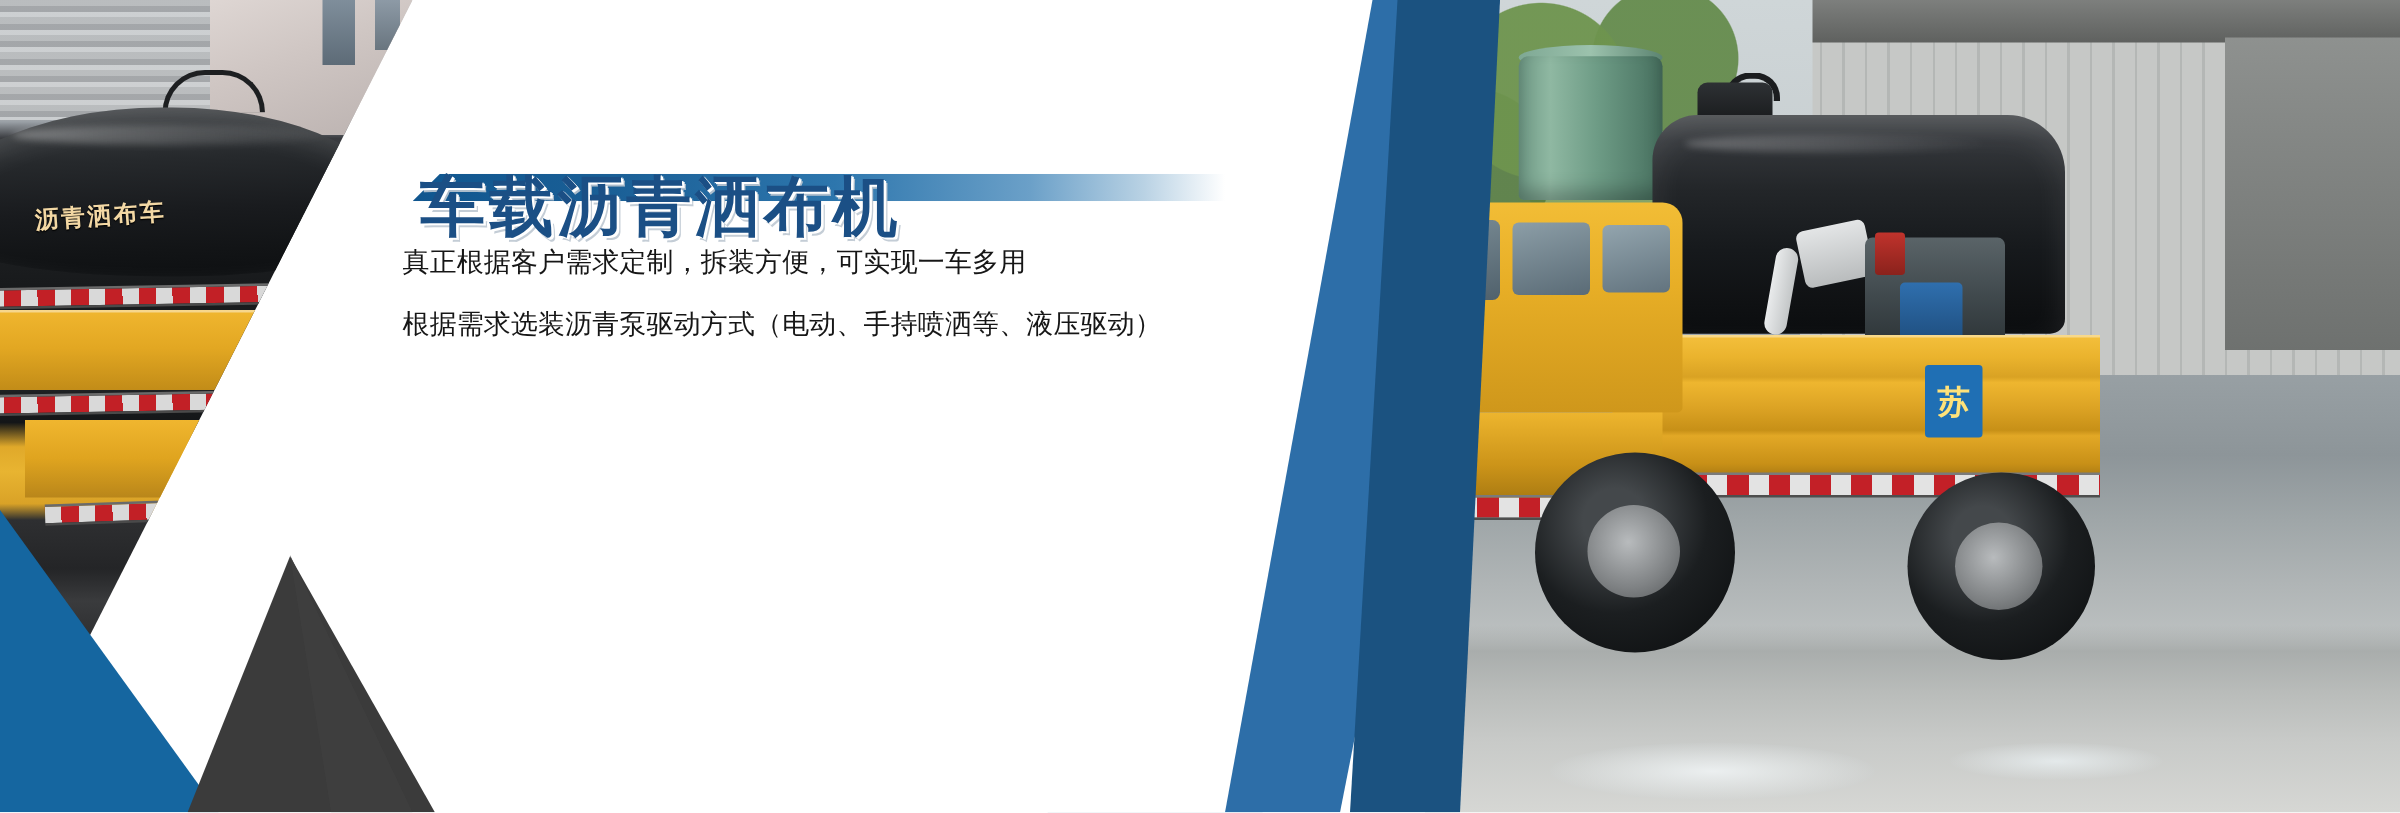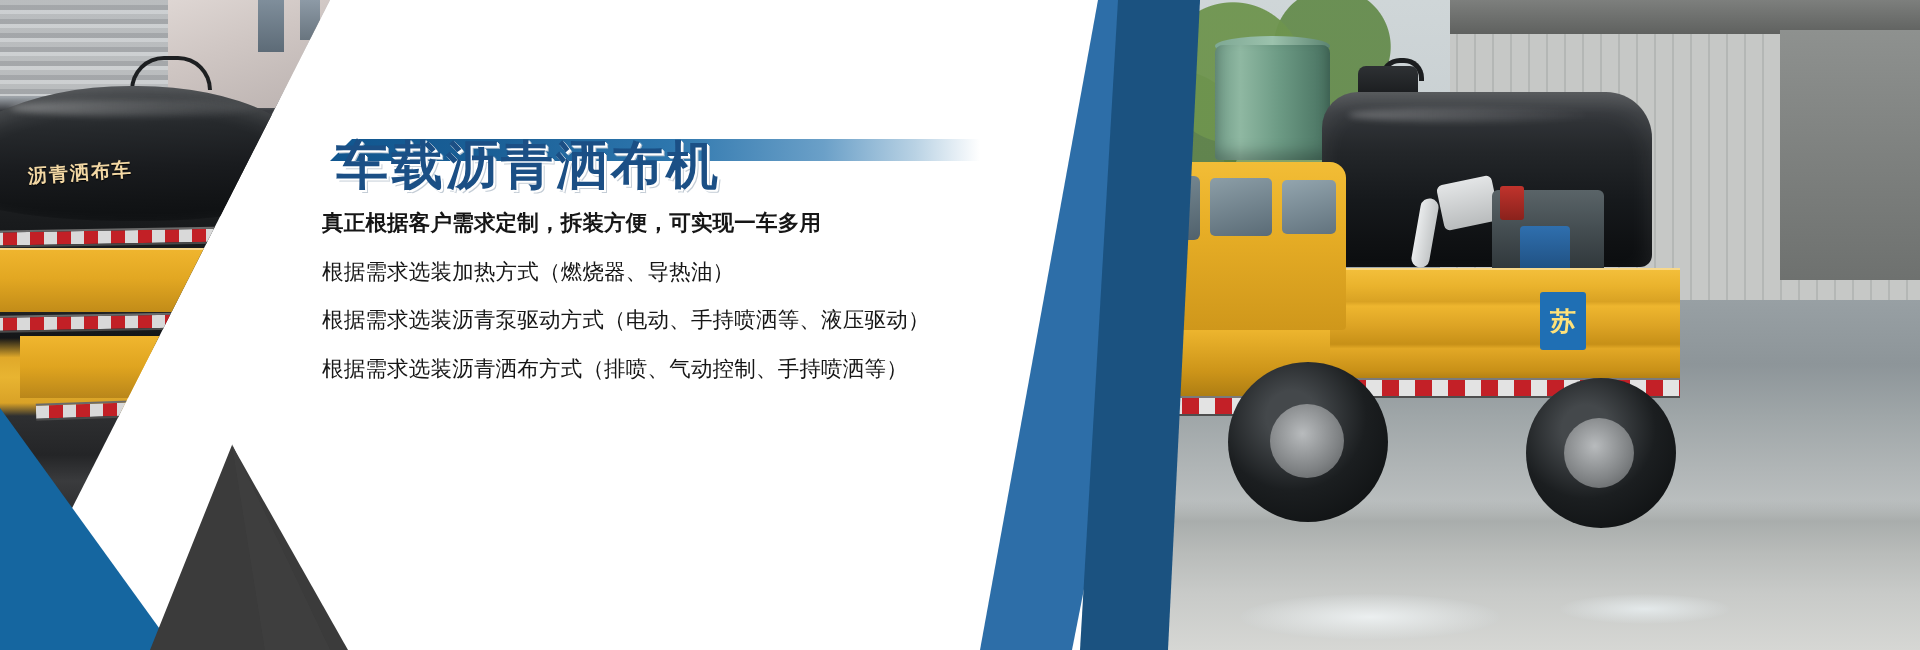--- a/index.html
+++ b/index.html
@@ -379,21 +379,21 @@
   }
   .bullet{
     font-family:"DejaVu Sans","Liberation Sans",sans-serif;
     font-size:21.5px;
     color:#161616;
     line-height:1;
     margin:0 0 27px 0;
     white-space:nowrap;
     letter-spacing:.2px;
   }
-  .bullet:first-child{margin-top:22px;font-weight:bold;}
+  .bullet:first-child{margin-top:10px;}
 </style>
 </head>
 <body>
 
 <div id="stage">
 
   <div class="photo-left">
     <div class="photo-left-inner"></div>
     <div class="pl-garage"></div>
     <div class="pl-wall"></div>
@@ -461,19 +461,17 @@
 
   <div class="tri-blue-left"></div>
   <div class="tri-gray"></div>
   <div class="tri-gray2"></div>
 
   <div class="content">
     <div class="title-bar"></div>
     <h1 class="title">车载沥青洒布机</h1>
     <div class="bullets">
       <p class="bullet">真正根据客户需求定制，拆装方便，可实现一车多用</p>
-      <p class="bullet">根据需求选装加热方式（燃烧器、导热油）</p>
       <p class="bullet">根据需求选装沥青泵驱动方式（电动、手持喷洒等、液压驱动）</p>
-      <p class="bullet">根据需求选装沥青洒布方式（排喷、气动控制、手持喷洒等）</p>
     </div>
   </div>
 
 </div>
 
 </body></html>

